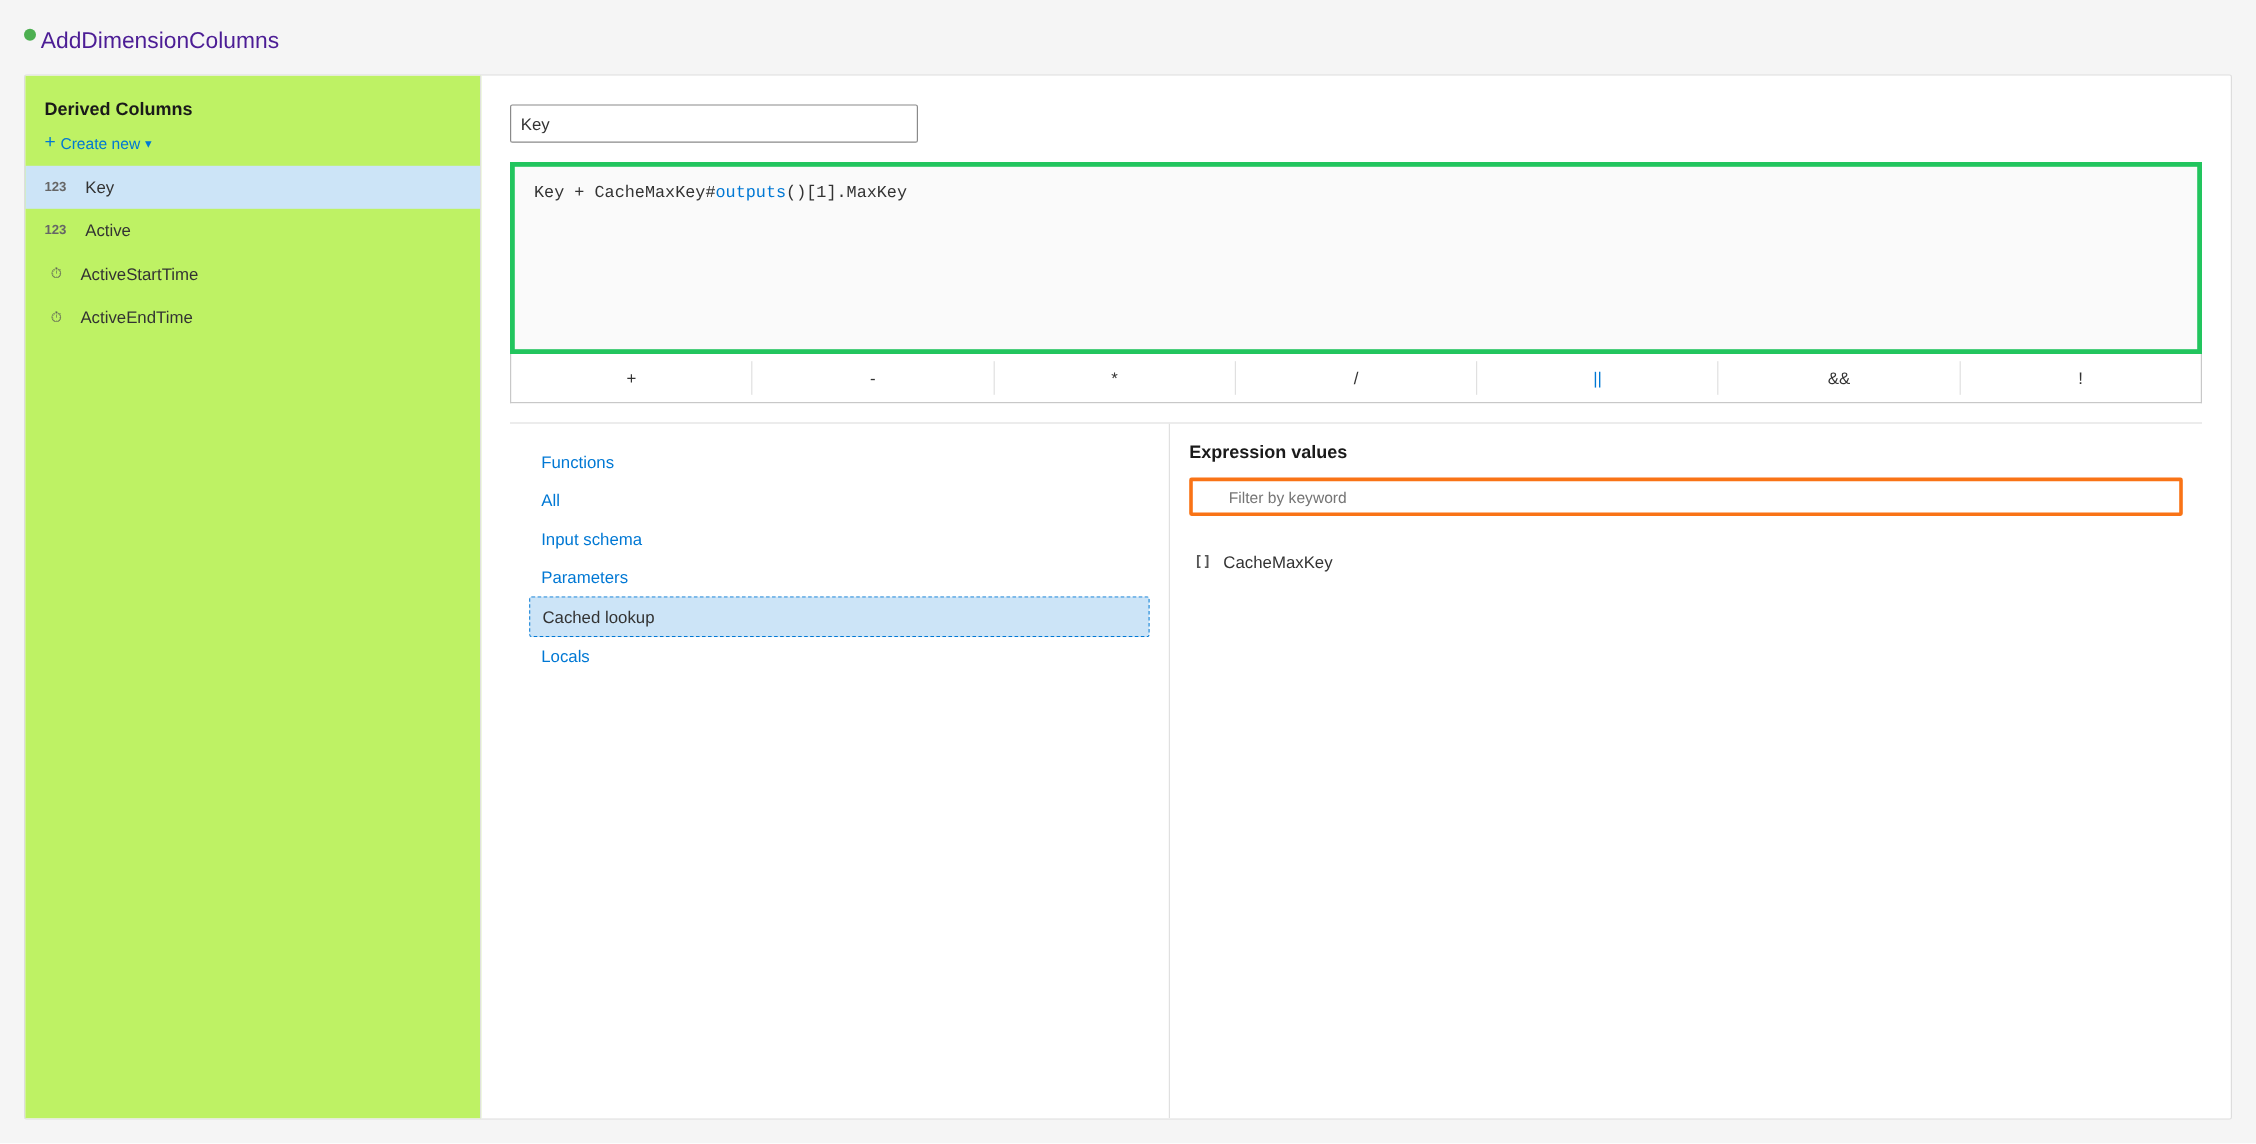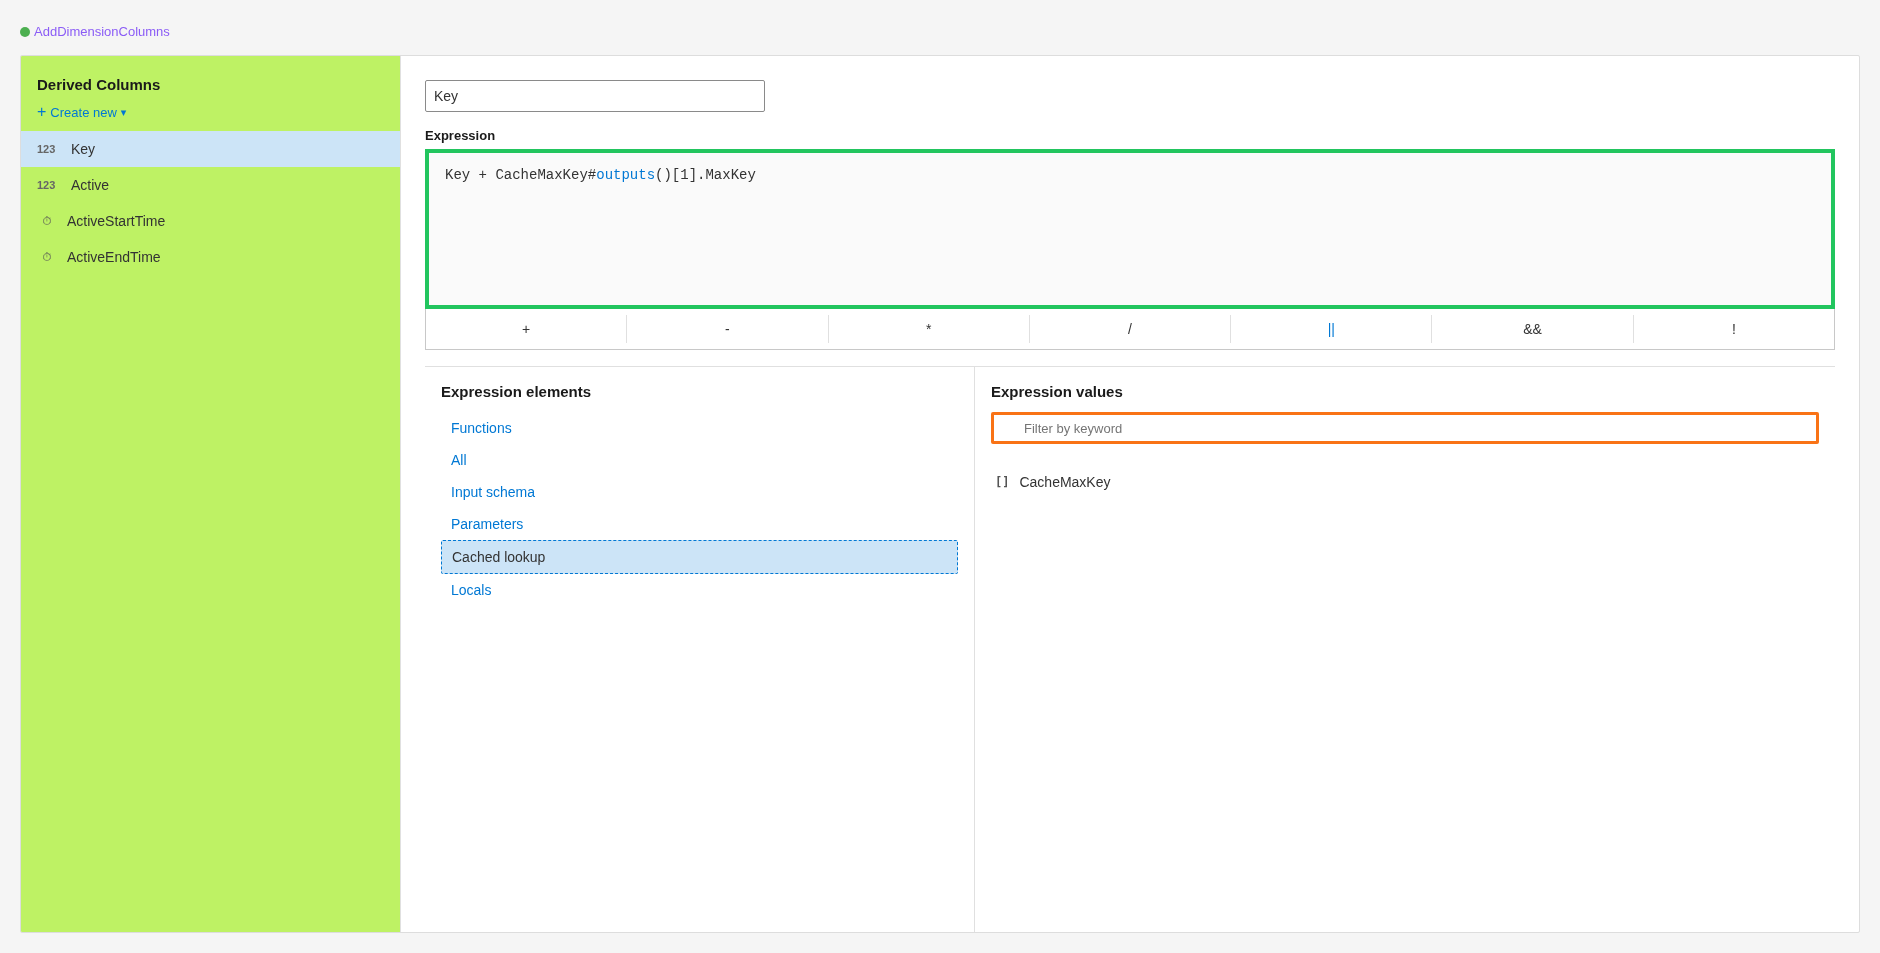--- a/index.html
+++ b/index.html
@@ -20,24 +20,24 @@
     .page-header {
       margin-bottom: 16px;
     }
     .page-title {
       font-size: 22px;
       font-weight: 600;
       color: #1a1a1a;
     }
     .page-subtitle {
       display: flex;
-      align-items: center;
+      align-items: flex-start;
       gap: 4px;
-      font-size: 13px;
-      color: #8b5cf6;
+      font-size: 19px;
+      color: #4c1d95;
       margin-top: 4px;
     }
     .green-dot {
       width: 10px;
       height: 10px;
       background: #4caf50;
       border-radius: 50%;
       display: inline-block;
     }
     .main-content {
@@ -324,42 +324,40 @@
       </div>
     </div>
 
     <div class="main-panel">
 
       <div class="column-name-section">
         <input type="text" class="column-name-input" value="Key" style="">
       </div>
 
       <div class="expression-section">
-        <div class="expression-label">Expression</div>
         <div class="expression-editor">
           <span class="expression-text">
             <span>Key + CacheMaxKey#</span><a class="expression-link" href="#">outputs</a><span>()[1].MaxKey</span>
           </span>
         </div>
 
         <div class="operator-bar">
           <button class="operator-btn">+</button>
           <button class="operator-btn">-</button>
           <button class="operator-btn">*</button>
           <button class="operator-btn">/</button>
           <button class="operator-btn highlight">||</button>
           <button class="operator-btn">&amp;&amp;</button>
           <button class="operator-btn">!</button>
         </div>
       </div>
 
       <div class="bottom-panels">
 
         <div class="expr-elements">
-          <div class="panel-title">Expression elements</div>
           <div class="elements-list">
             <div class="element-item">Functions</div>
             <div class="element-item">All</div>
             <div class="element-item">Input schema</div>
             <div class="element-item">Parameters</div>
             <div class="element-item active">Cached lookup</div>
             <div class="element-item">Locals</div>
           </div>
         </div>
 

